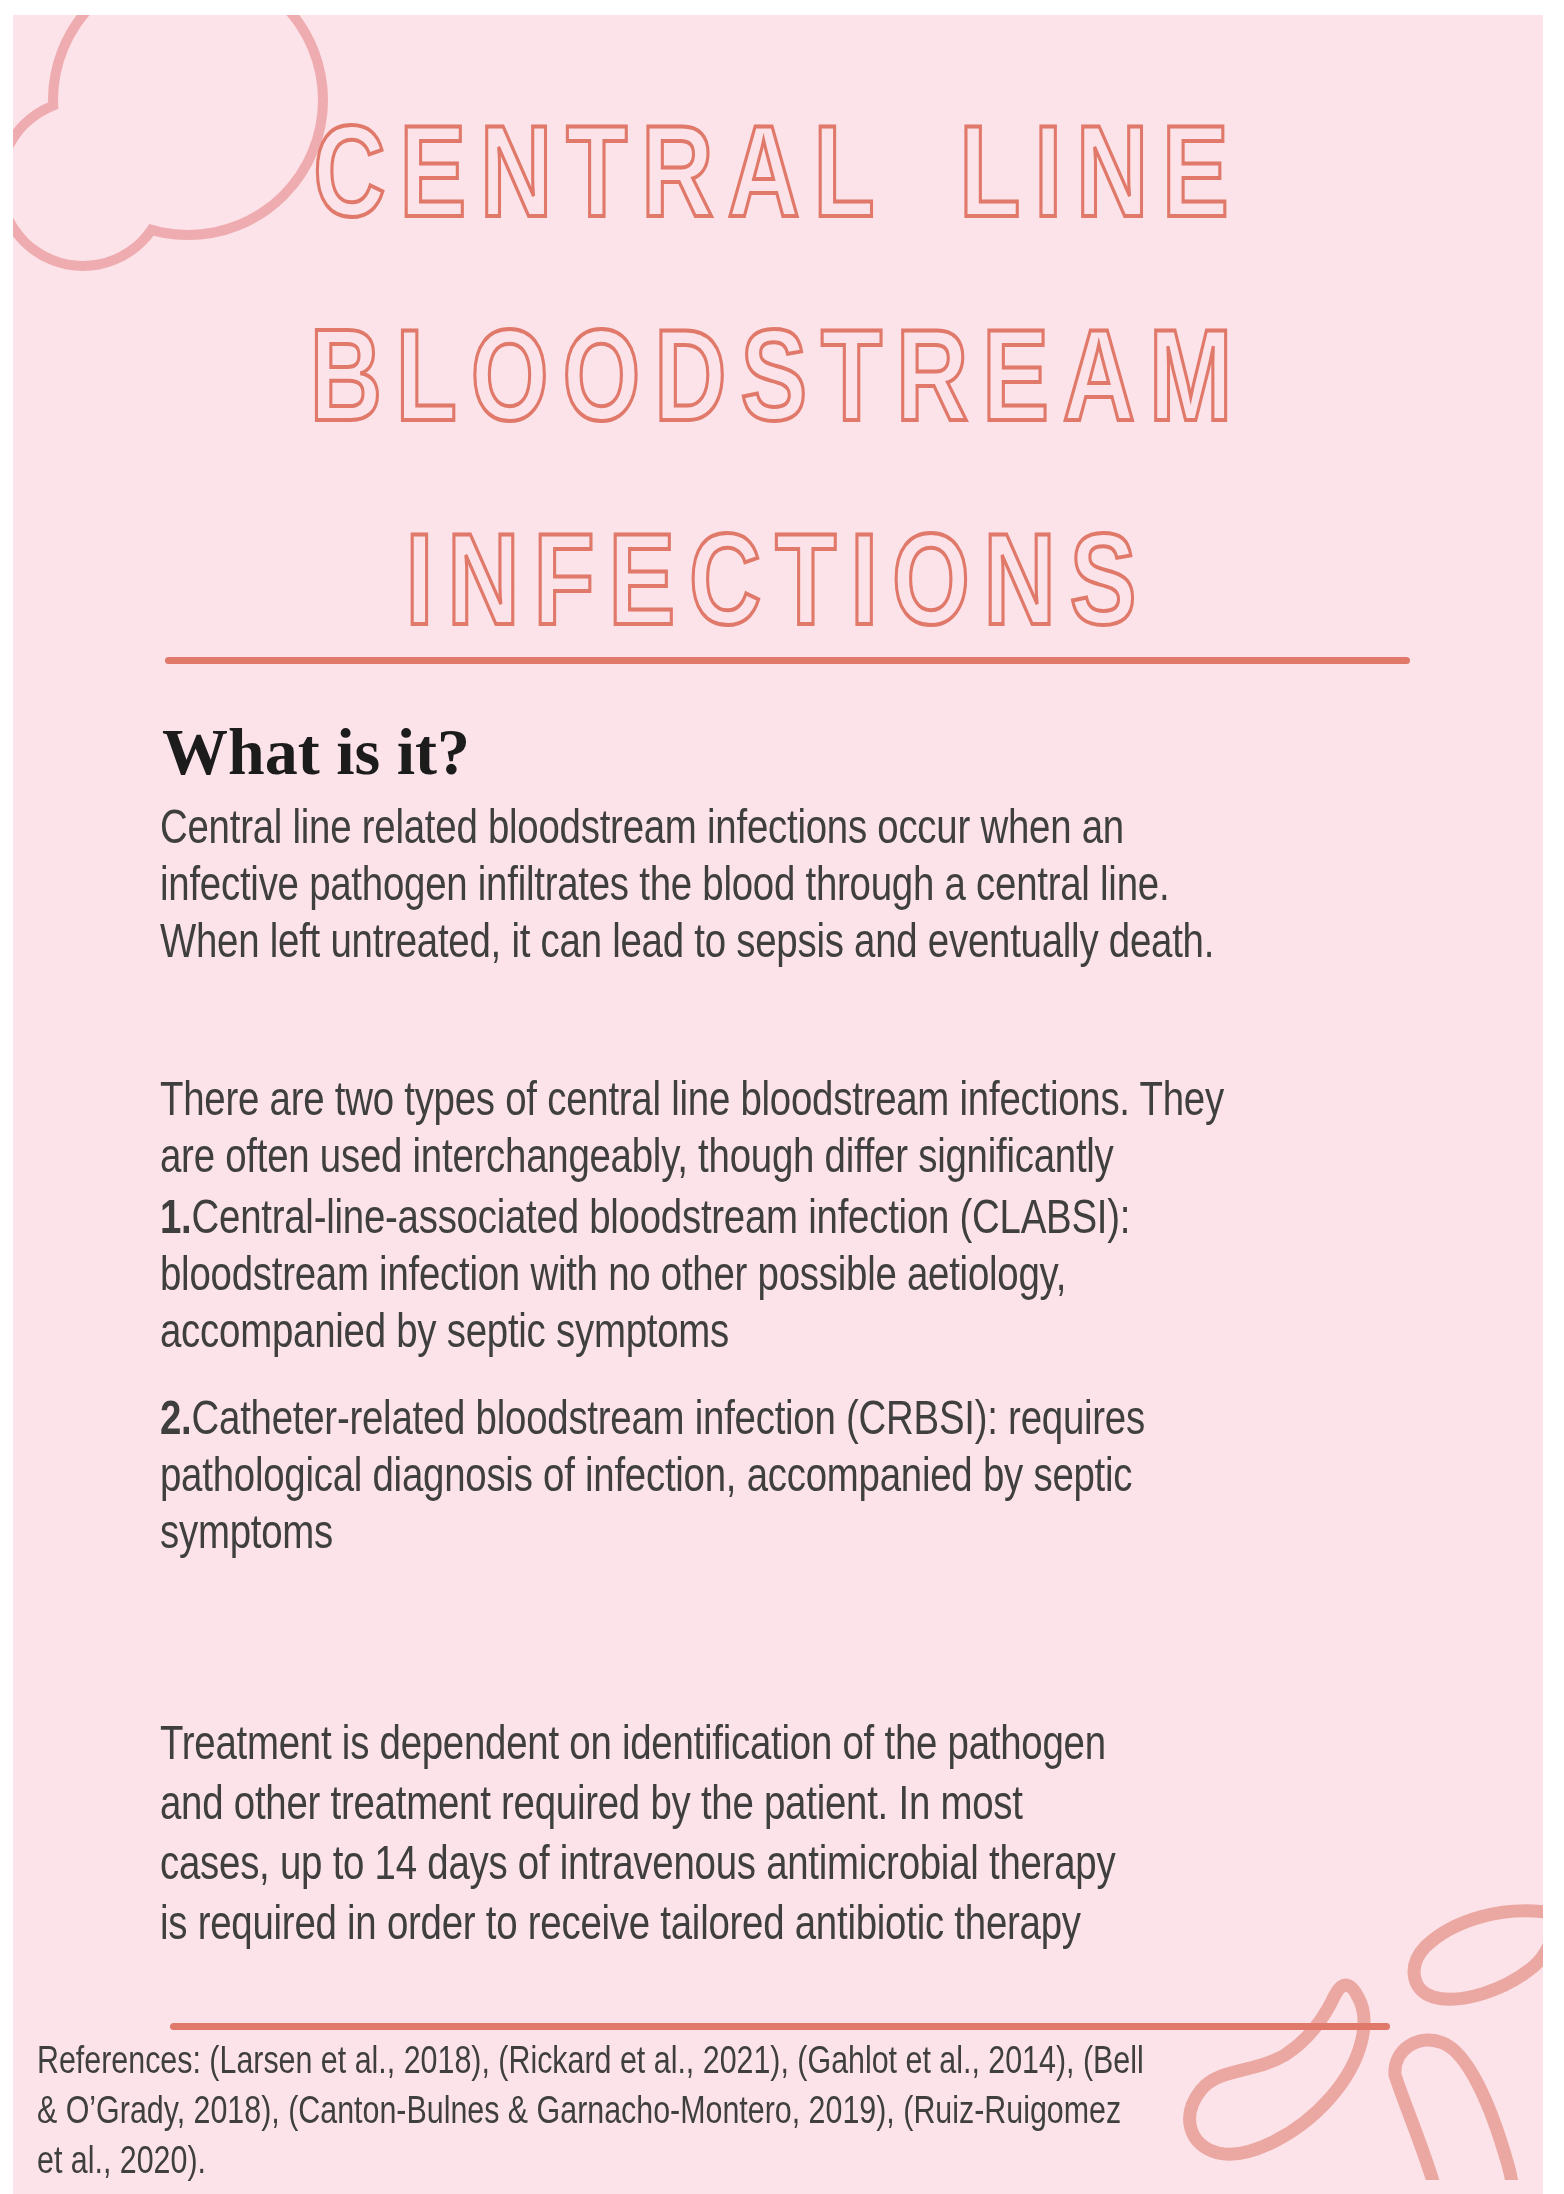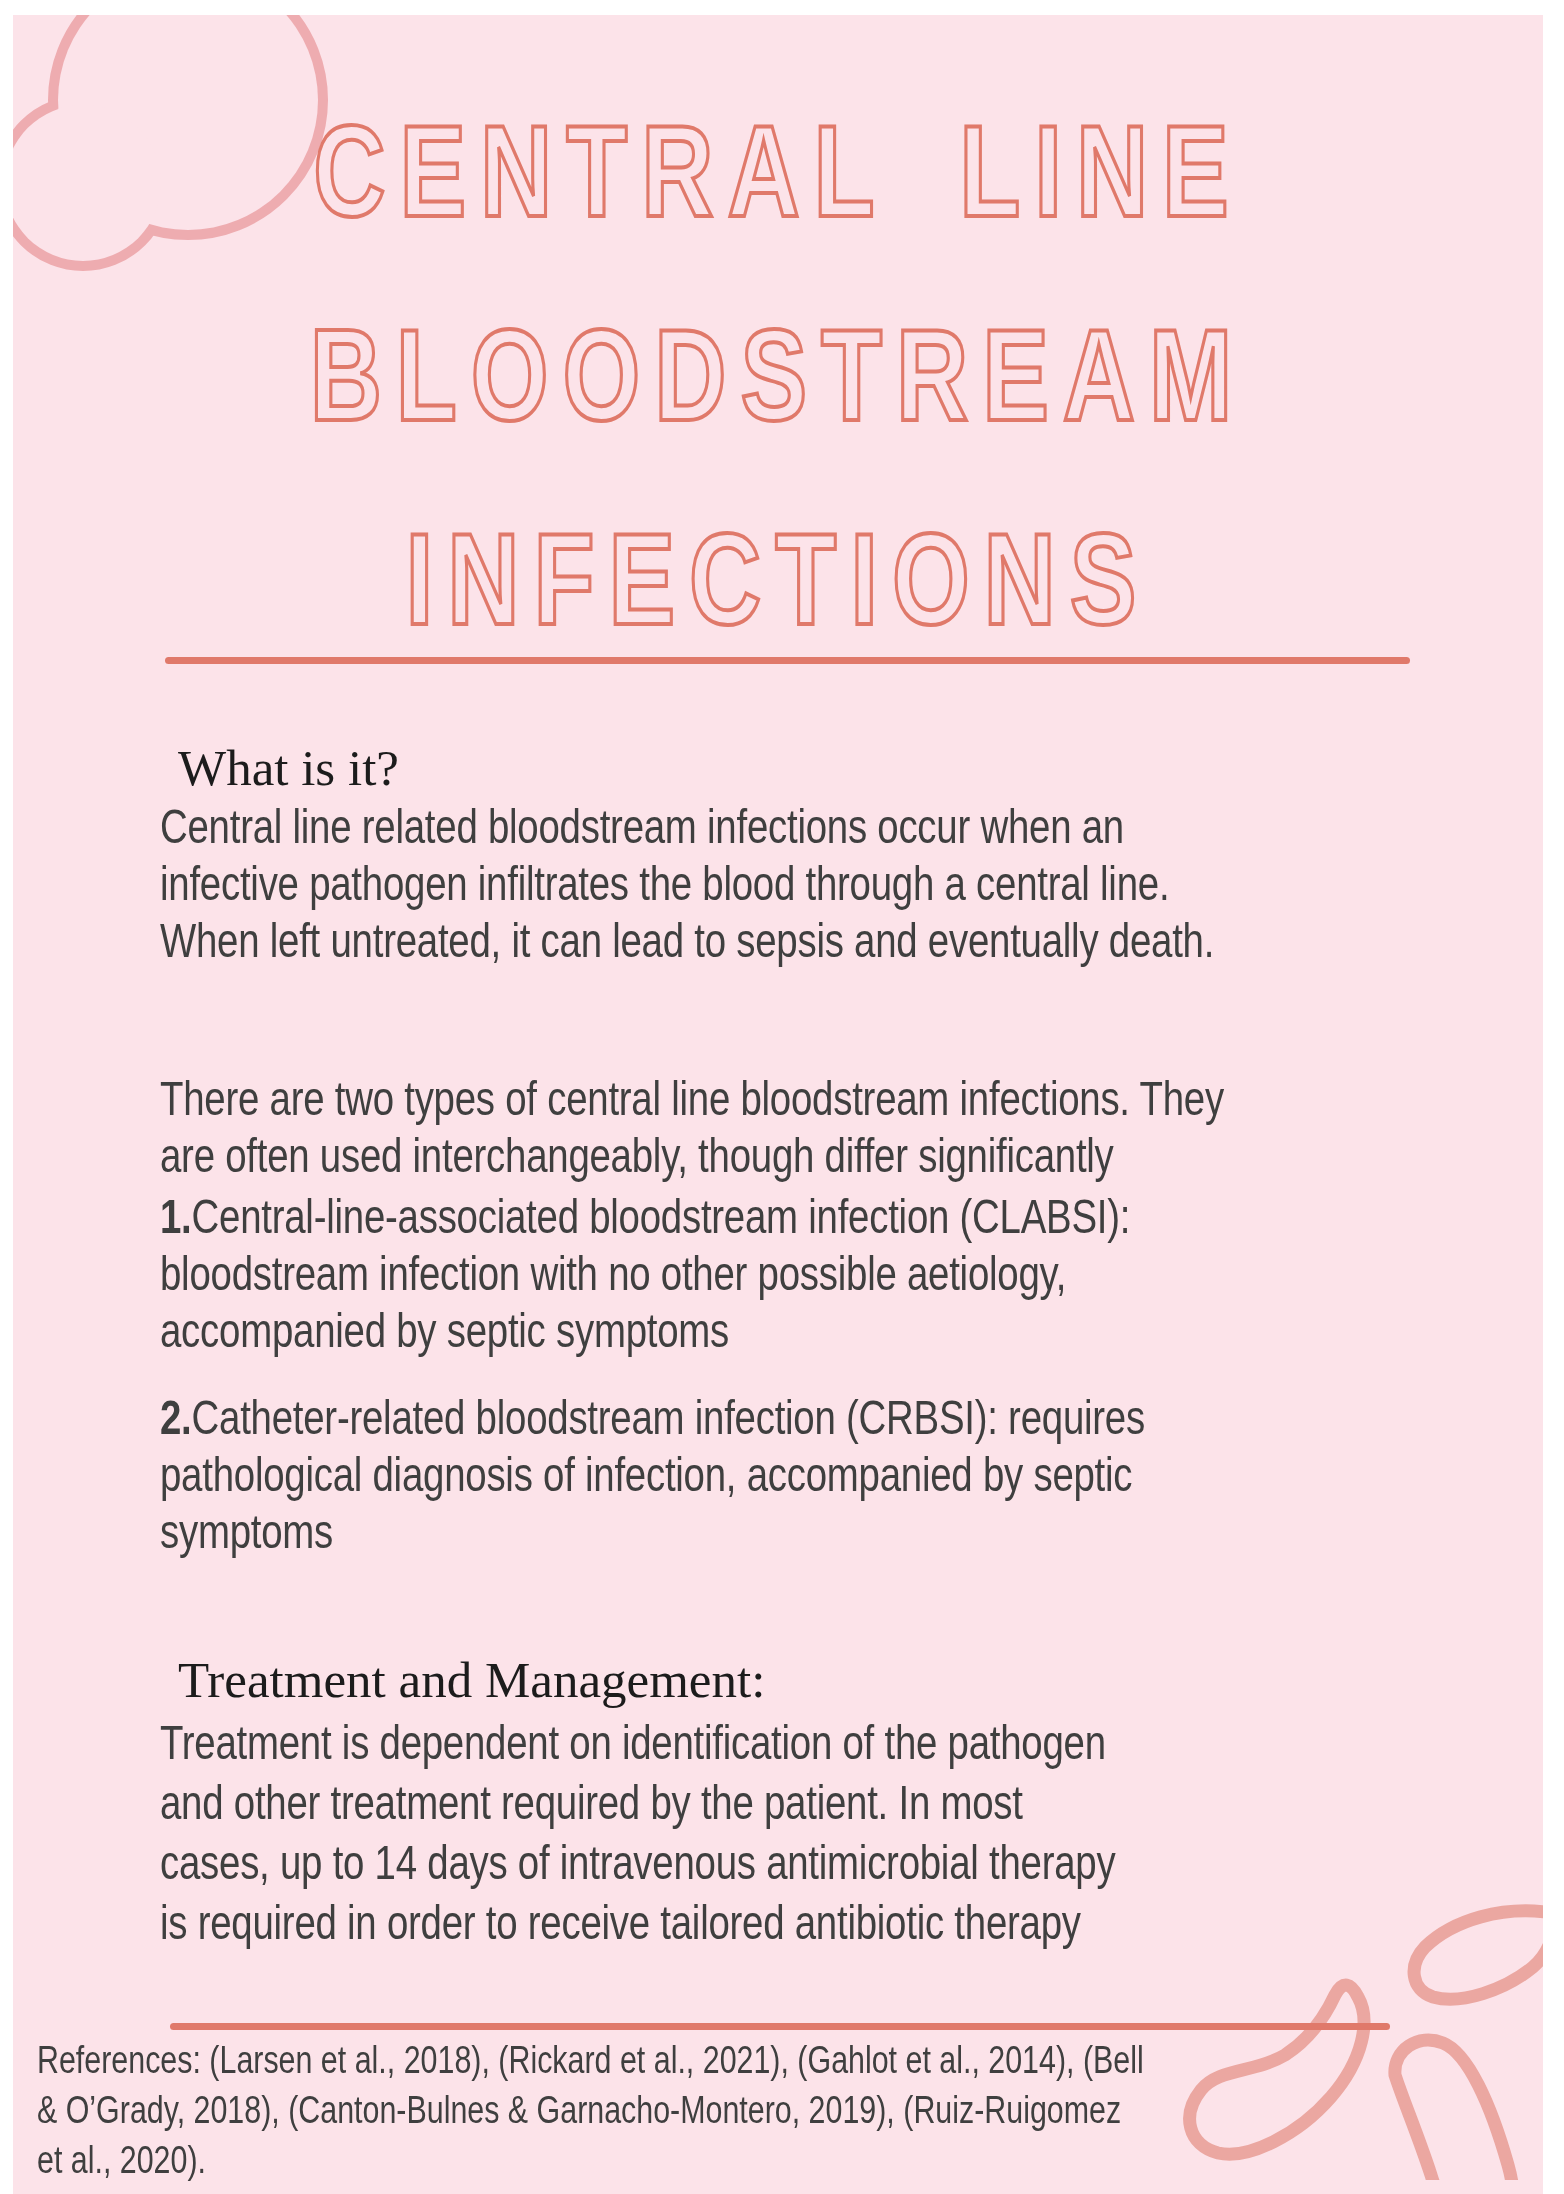--- a/index.html
+++ b/index.html
@@ -22,23 +22,23 @@
     font-weight:bold;font-size:130px;line-height:130px;
     letter-spacing:18px;word-spacing:40px;
     color:transparent;-webkit-text-stroke:4px var(--accent,#e0796a);
     transform:scaleX(0.77);transform-origin:0 0;
   }
   .t1{top:91px;} .t2{top:295px;} .t3{top:499px;}
   .rule{position:absolute;height:7px;background:var(--accent,#e0796a);border-radius:4px;}
   .rule-title{top:642px;left:152px;width:1245px;}
   .rule-footer{top:2008px;left:157px;width:1220px;}
   h2.sec{
-    position:absolute;left:147px;margin:18px;
-    font-family:"Liberation Serif", serif;font-weight:400;
-    font-size:51px;line-height:62px;color:var(--heading,#1c1c1c);
+    position:absolute;left:147px;margin:2px;
+    font-family:"Liberation Serif", serif;font-weight:700;
+    font-size:66px;line-height:62px;color:var(--heading,#1c1c1c);
   }
   #h-what{top:704px;} #h-types{top:983px;} #h-treat{top:1616px;}
   .para{
     position:absolute;left:147px;width:1880px;
     font-size:48px;line-height:57px;font-weight:400;
     color:var(--body,#3f3f3f);letter-spacing:-0.3px;
     transform:scaleX(0.8);transform-origin:0 0;
   }
   .para .line{white-space:nowrap;}
   .para b{font-weight:700;}
@@ -97,21 +97,20 @@
       <div class="line"><b>1.</b>Central-line-associated bloodstream infection (CLABSI):</div>
       <div class="line">bloodstream infection with no other possible aetiology,</div>
       <div class="line">accompanied by septic symptoms</div>
     </div>
   <div class="para" id="p-item2">
       <div class="line"><b>2.</b>Catheter-related bloodstream infection (CRBSI): requires</div>
       <div class="line">pathological diagnosis of infection, accompanied by septic</div>
       <div class="line">symptoms</div>
     </div>
 
-  <h2 class="sec" id="h-treat">Treatment and Management:</h2>
   <div class="para" id="p-treat">
       <div class="line">Treatment is dependent on identification of the pathogen</div>
       <div class="line">and other treatment required by the patient. In most</div>
       <div class="line">cases, up to 14 days of intravenous antimicrobial therapy</div>
       <div class="line">is required in order to receive tailored antibiotic therapy</div>
     </div>
 
   <div class="rule rule-footer"></div>
 
   <footer class="refs">

